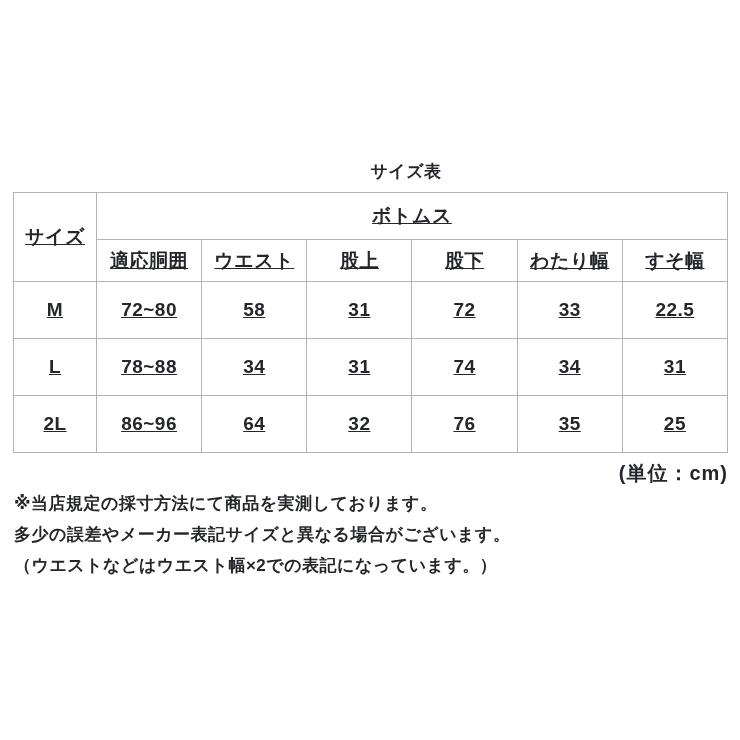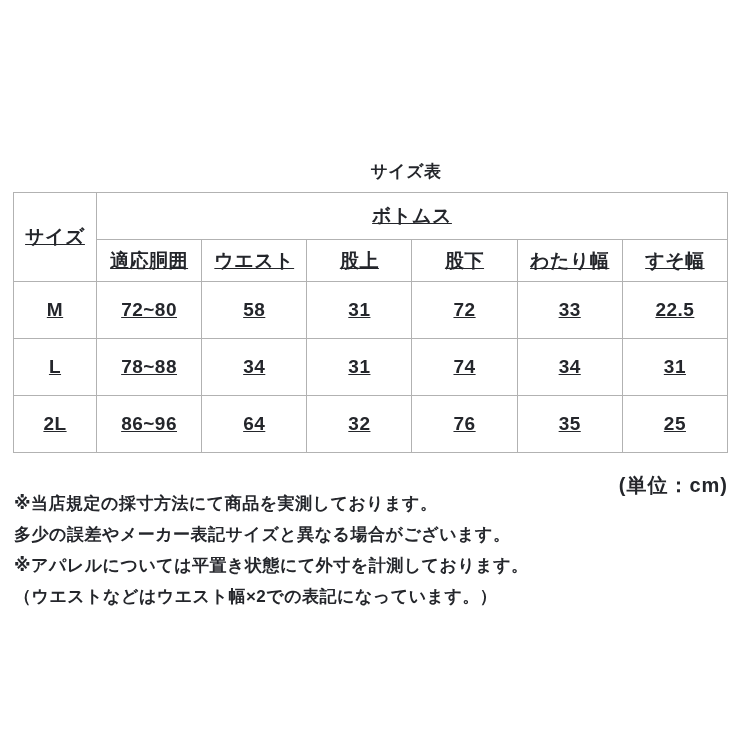--- a/index.html
+++ b/index.html
@@ -47,21 +47,20 @@
   .row-data td  { height: 57px; }
   col.c-size { width: 83px; }
 
   .unit-label {
     position: absolute;
     top: 460px; left: 13px; width: 715px;
     text-align: right;
     font-size: 20px;
     font-weight: bold;
     letter-spacing: 1px;
-    margin-top: 12px;
   }
 
   .notes {
     position: absolute;
     top: 488px; left: 14px; width: 716px;
   }
   .note-line {
     font-size: 17px;
     font-weight: bold;
     line-height: 31px;
@@ -125,15 +124,14 @@
       <td>25</td>
     </tr>
   </tbody>
 </table>
 
 <div class="unit-label">(単位：cm)</div>
 
 <div class="notes">
   <div class="note-line">※当店規定の採寸方法にて商品を実測しております。</div>
   <div class="note-line">多少の誤差やメーカー表記サイズと異なる場合がございます。</div>
-  <div class="note-line">※アパレルについては平置き状態にて外寸を計測しております。</div>
   <div class="note-line">（ウエストなどはウエスト幅×2での表記になっています。）</div>
 </div>
 
 </body></html>

